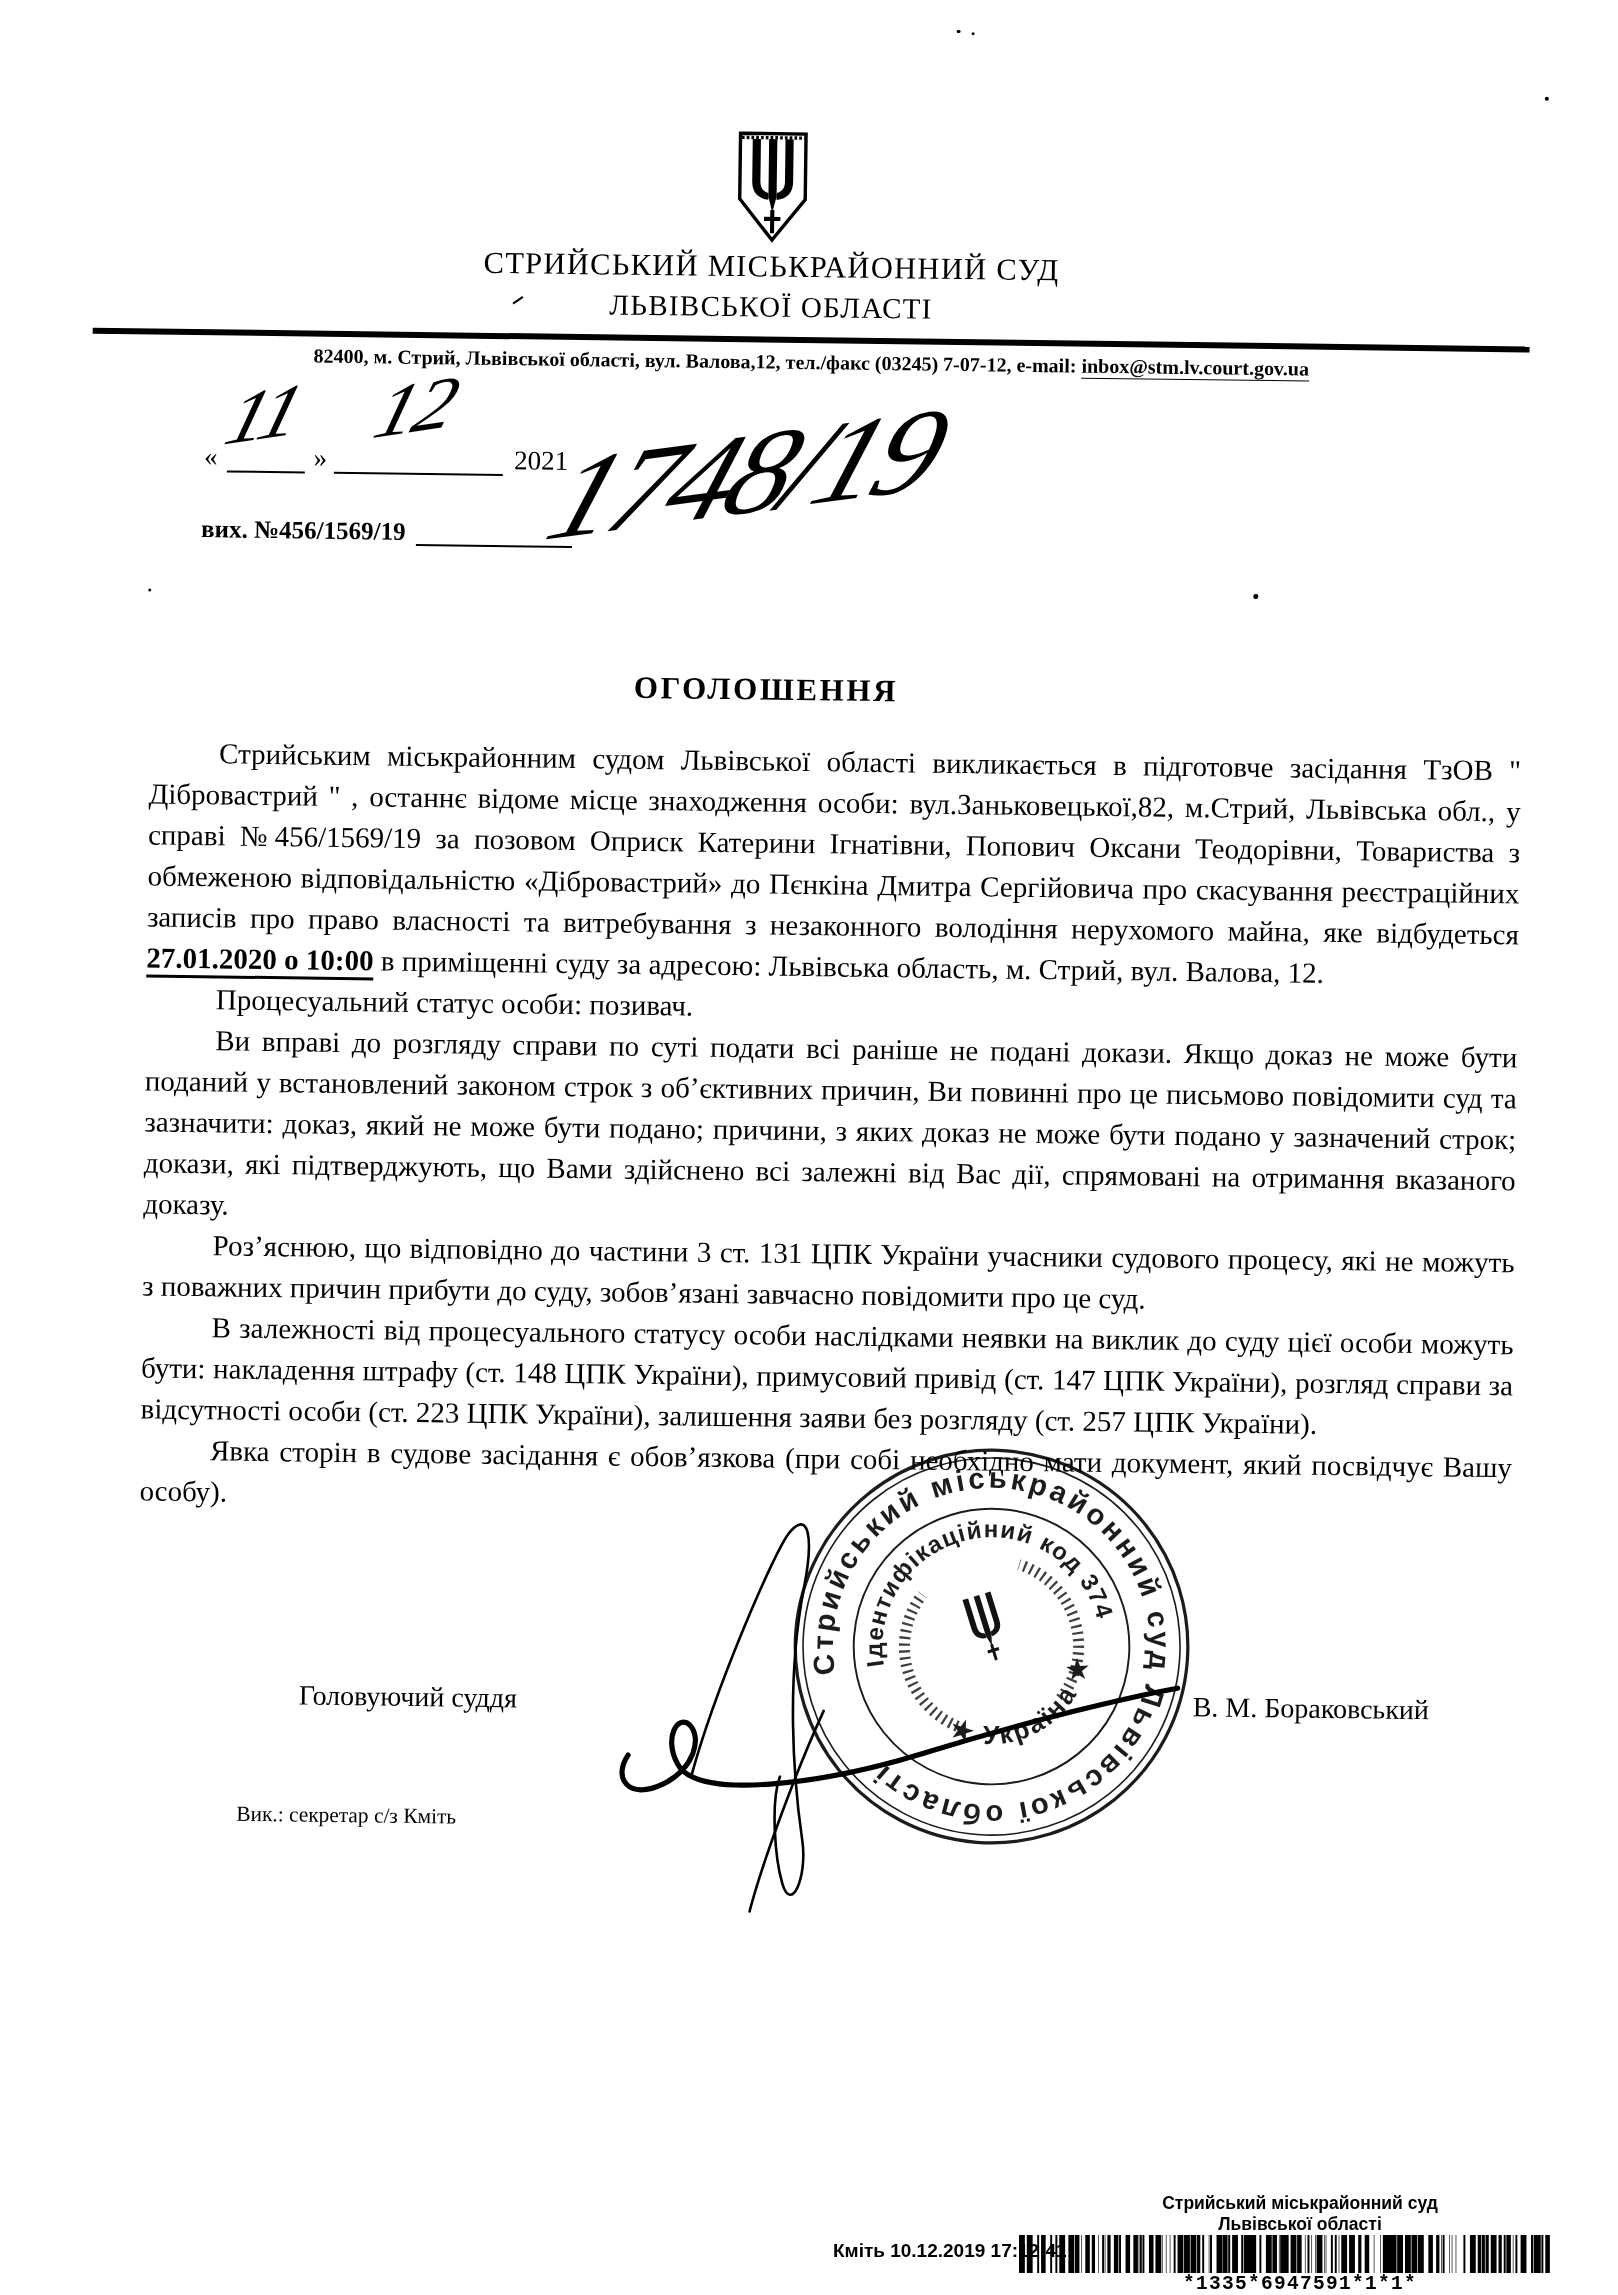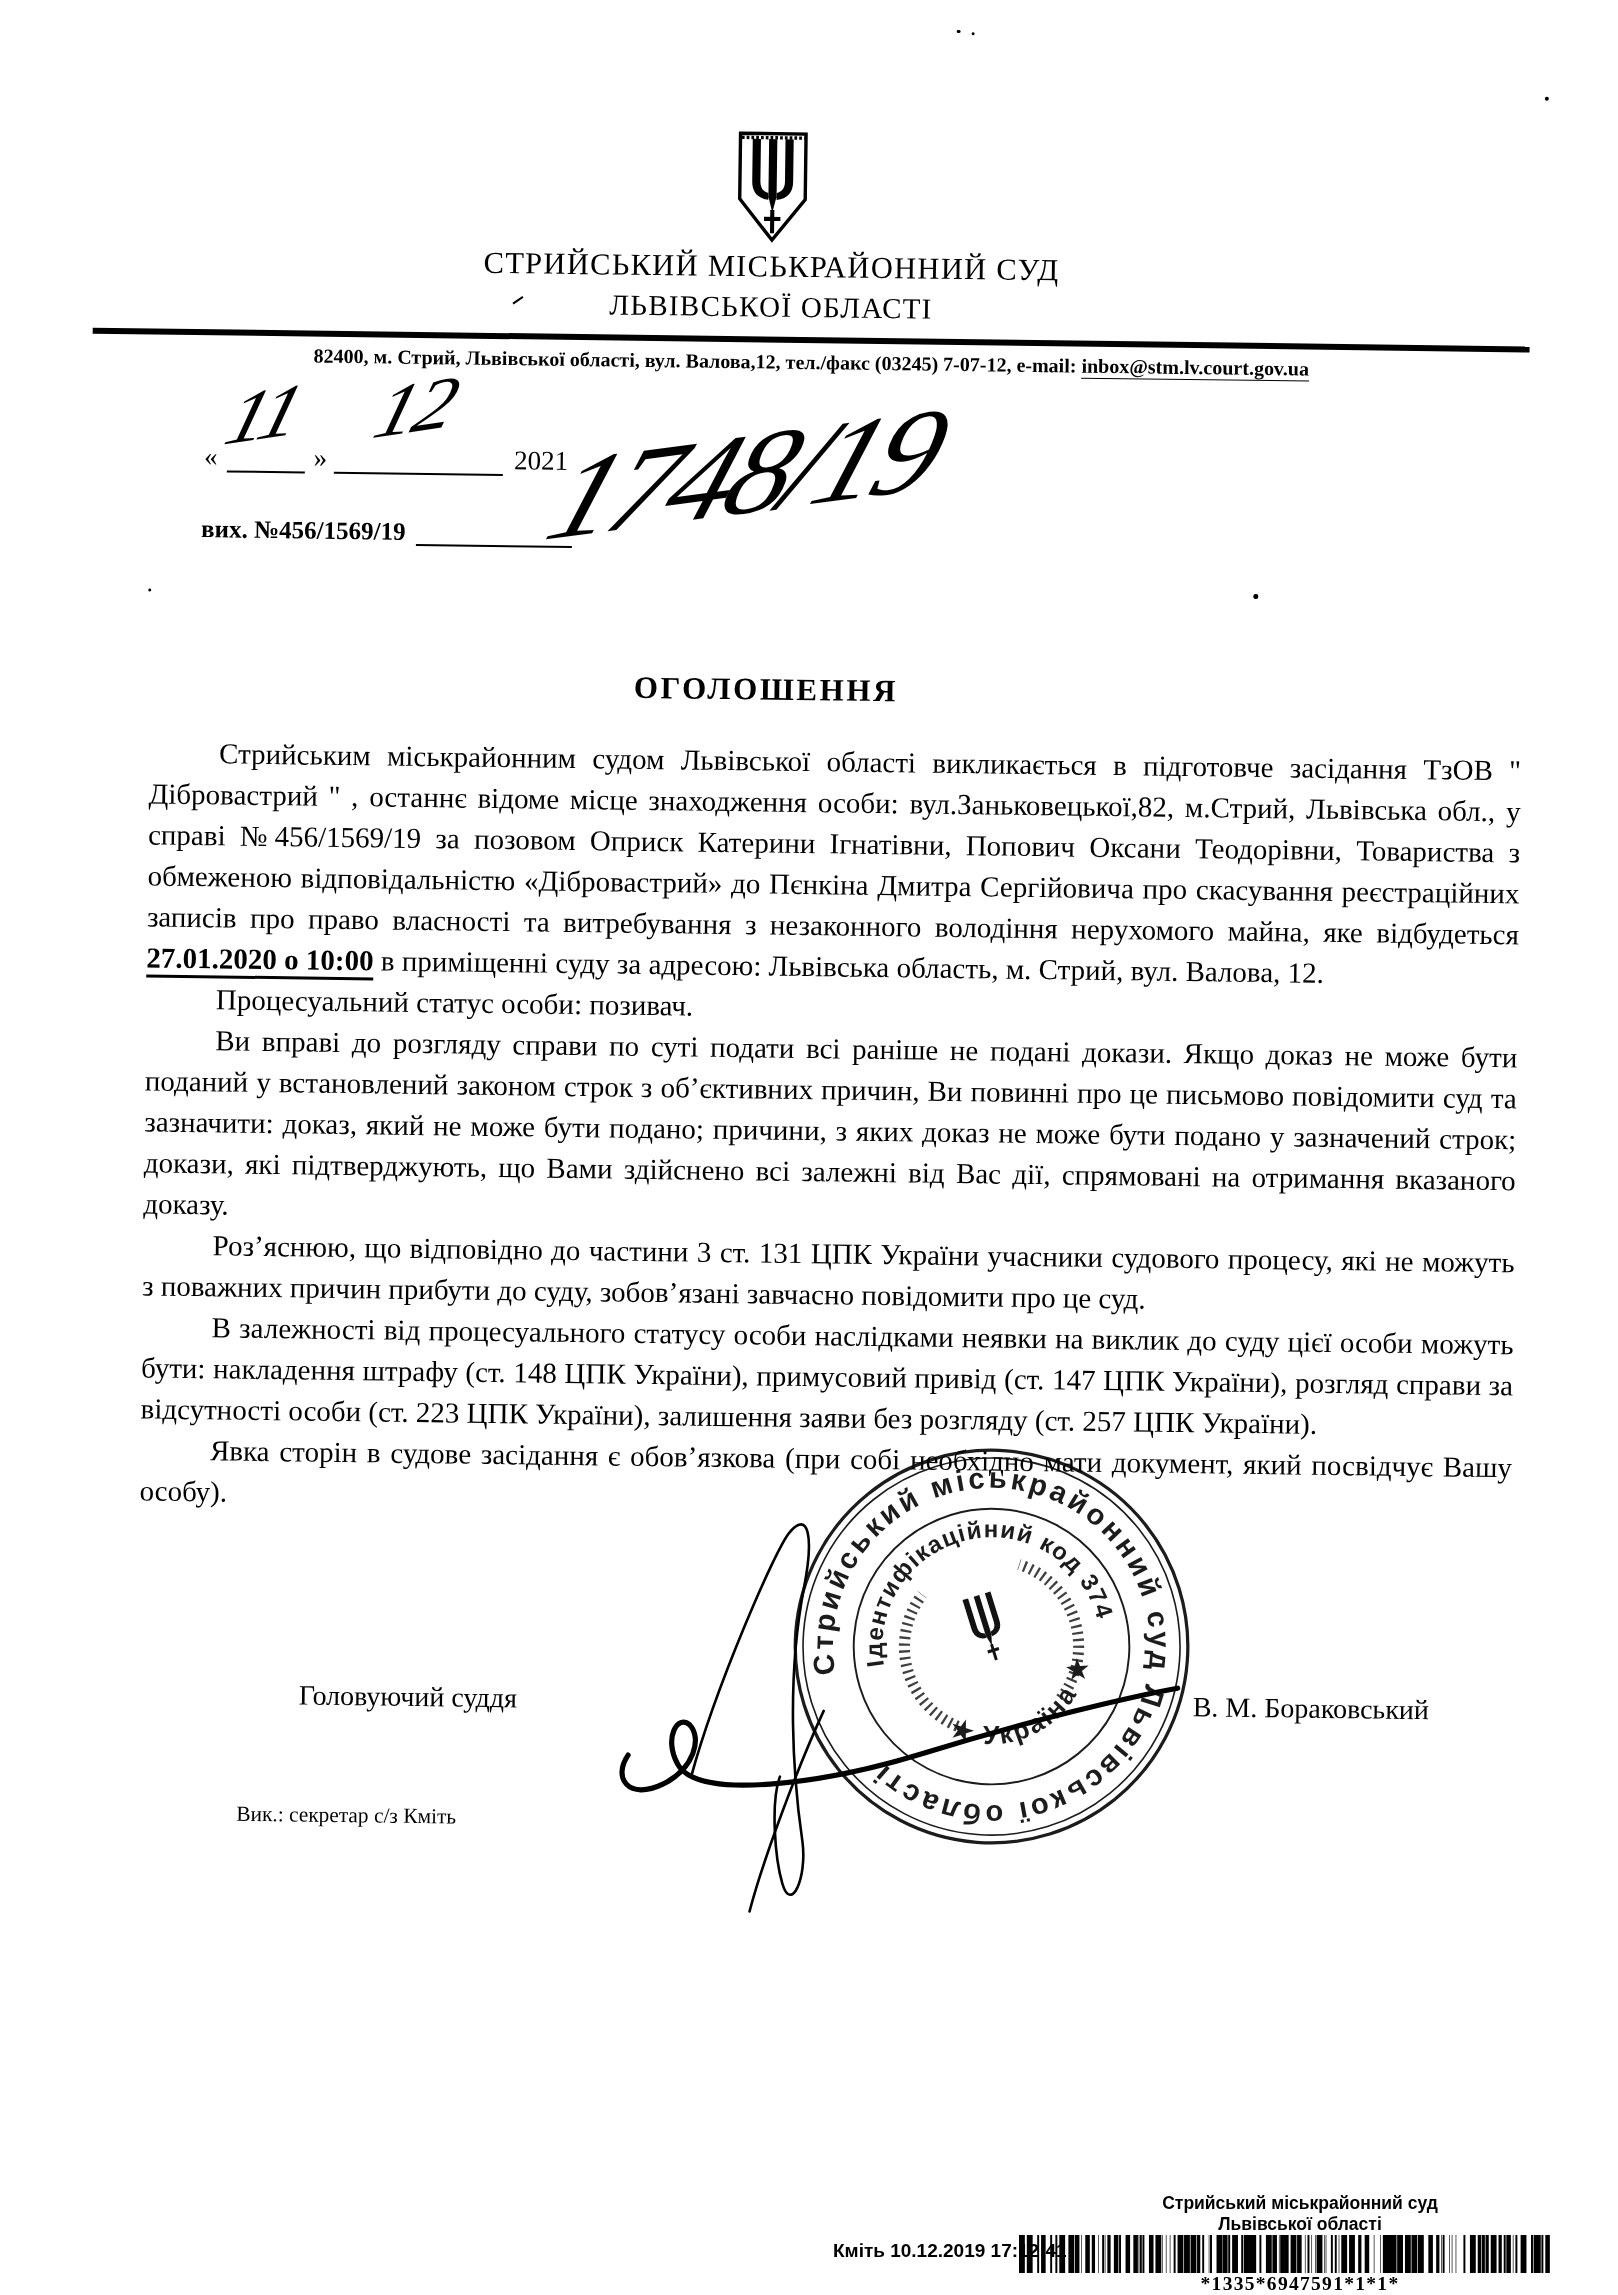--- a/index.html
+++ b/index.html
@@ -56,21 +56,21 @@
 
   
   .f-court1{position:absolute;top:2193px;left:1040px;width:520px;text-align:center;
     font-family:"Liberation Sans",sans-serif;font-size:17.5px;font-weight:bold;}
   .f-court2{position:absolute;top:2214px;left:1040px;width:520px;text-align:center;
     font-family:"Liberation Sans",sans-serif;font-size:17.5px;font-weight:bold;}
   .f-meta{position:absolute;top:2240px;left:833px;font-family:"Liberation Sans",sans-serif;
     font-size:19px;font-weight:bold;white-space:nowrap;}
   .f-barcode{position:absolute;top:2235px;left:1019px;width:538px;height:38px;}
   .f-code{position:absolute;top:2273px;left:1040px;width:520px;text-align:center;
-    font-family:Liberation Serif, serif;font-size:19.5px;font-weight:bold;letter-spacing:1.3px;}
+    font-family:Liberation Mono, monospace;font-size:19.5px;font-weight:bold;letter-spacing:1.3px;}
 
   .dot{position:absolute;background:#000;border-radius:50%;}
   .tick{position:absolute;background:#000;}
 </style>
 </head>
 <body>
 
 <div class="doc">
 
   <svg class="emblem" viewBox="0 0 120 170">

